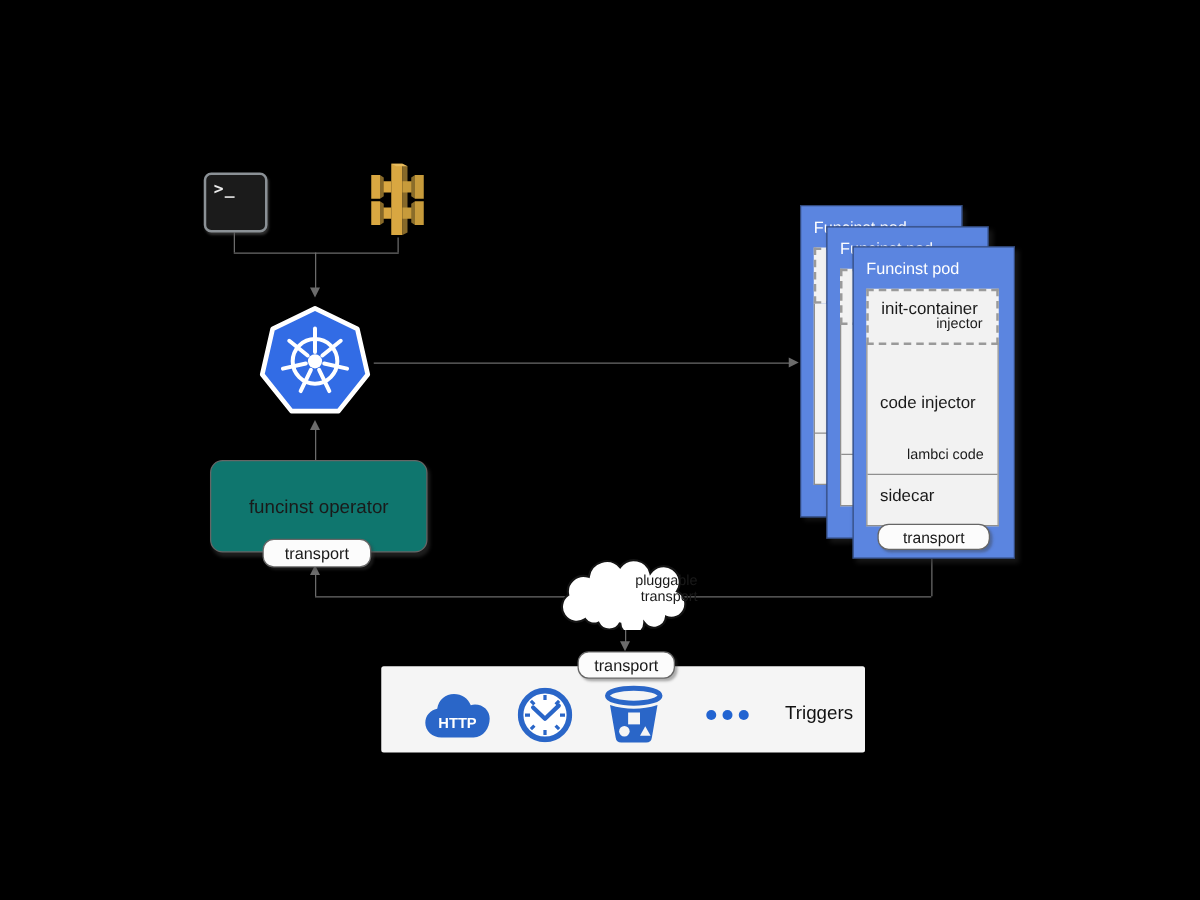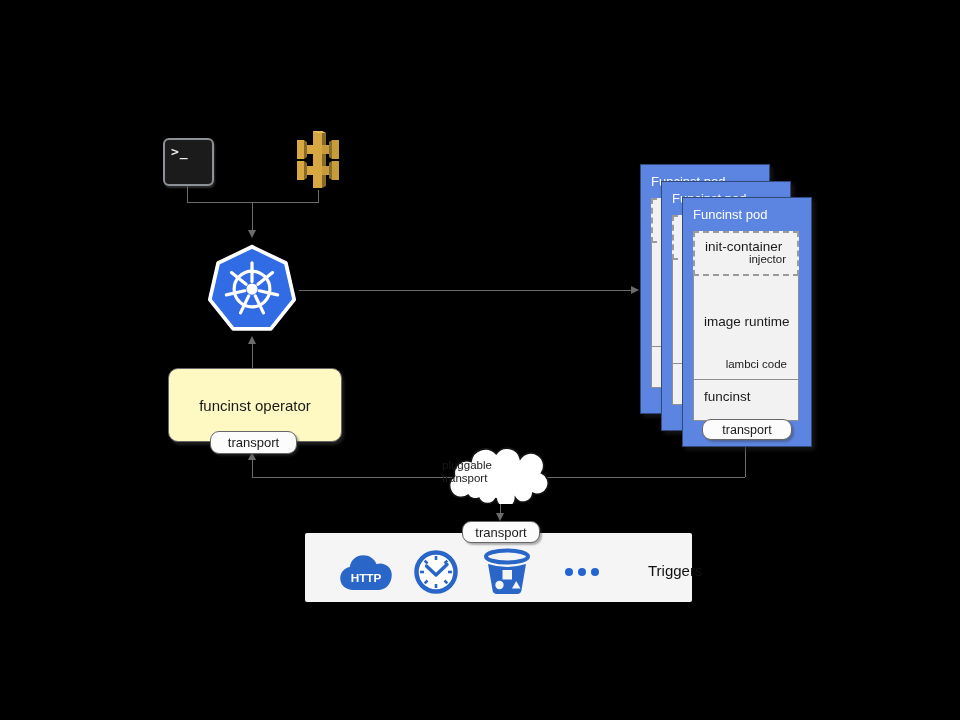--- a/index.html
+++ b/index.html
@@ -10,48 +10,48 @@
   
   .line{position:absolute;background:#6b6b6b;}
   .line.h{height:1px;}
   .line.v{width:1px;}
   .arr{position:absolute;width:0;height:0;}
   .arr.down{border-left:4px solid transparent;border-right:4px solid transparent;border-top:8px solid #6b6b6b;}
   .arr.up{border-left:4px solid transparent;border-right:4px solid transparent;border-bottom:8px solid #6b6b6b;}
   .arr.right{border-top:4px solid transparent;border-bottom:4px solid transparent;border-left:8px solid #6b6b6b;}
 
   
-  .operator{left:168px;top:368px;width:172px;height:72px;background:#fef9c3;border:1px solid #666;
+  .operator{left:168px;top:368px;width:172px;height:72px;background:#0f766e;border:1px solid #666;
             border-radius:10px;display:flex;align-items:center;justify-content:center;
             font-size:15px;box-shadow:2px 3px 3px rgba(60,60,60,.5);}
   .badge{background:#fcfcfc;border:1px solid #666;border-radius:9px;display:flex;align-items:center;
          justify-content:center;font-size:13px;box-shadow:2px 2px 2px rgba(60,60,60,.4);}
 
   
   .pod-card{position:absolute;width:130px;height:250px;background:#5b85e0;border:1px solid rgba(0,0,0,.45);
             box-sizing:border-box;box-shadow:3px 3px 4px rgba(40,40,40,.55);}
   .pod-title{position:absolute;left:10px;top:9px;color:#fff;font-size:13px;white-space:nowrap;}
   .pod-inner{position:absolute;left:10px;top:33px;width:106px;}
   .sec{box-sizing:border-box;background:#f2f2f2;position:relative;}
   .sec.init{height:45px;border:2px dashed #9a9a9a;}
   .sec.body{height:145px;border:1px solid #8f8f8f;border-top:none;}
   .sec-label{position:absolute;left:10px;font-size:13.5px;white-space:nowrap;}
   .sec-sub{position:absolute;right:11px;font-size:11.5px;white-space:nowrap;}
   .divider{position:absolute;left:0;right:0;top:103px;height:1px;background:#8f8f8f;}
   .pod-badge{position:absolute;left:19px;top:221px;width:88px;height:19px;font-size:12.5px;}
 
   
   .cloud-wrap{left:442px;top:446px;width:116px;height:58px;z-index:5;}
-  .cloud-text{position:absolute;left:0;top:13px;width:100%;text-align:left;font-size:11.5px;line-height:13px;}
+  .cloud-text{position:absolute;left:0;top:13px;width:100%;text-align:right;font-size:11.5px;line-height:13px;}
 
   
   .trigger-box{left:305px;top:533px;width:387px;height:69px;background:#f5f5f5;border-radius:2px;}
   .dots{position:absolute;left:565px;top:568px;width:34px;display:flex;justify-content:space-between;}
   .dots span{width:8px;height:8px;border-radius:50%;background:#2264d1;}
-  .triggers-label{left:628px;top:562px;font-size:15px;color:#111;margin-left:20px;}
+  .triggers-label{left:628px;top:562px;font-size:15px;color:#111;}
 
   
   .terminal{left:163px;top:138px;width:51px;height:48px;background:#1b1b1b;border:2px solid #8b9196;
             border-radius:6px;box-sizing:border-box;box-shadow:1px 2px 2px rgba(80,80,80,.6);}
   .terminal .prompt{position:absolute;left:6px;top:4px;color:#ededed;font-family:"DejaVu Sans Mono",monospace;
                     font-weight:bold;font-size:13px;letter-spacing:1px;}
 </style>
 </head>
 <body>
 
@@ -147,24 +147,24 @@
     </div>
   </div>
   <div class="pod-card" style="left:682px;top:197px;z-index:3;">
     <div class="pod-title">Funcinst pod</div>
     <div class="pod-inner">
       <div class="sec init">
         <span class="sec-label" style="top:6px;">init-container</span>
         <span class="sec-sub" style="bottom:9px;">injector</span>
       </div>
       <div class="sec body">
-        <span class="sec-label" style="top:38px;">image runtime</span>
+        <span class="sec-label" style="top:38px;">code injector</span>
         <span class="sec-sub" style="top:82px;">lambci code</span>
         <div class="divider"></div>
-        <span class="sec-label" style="top:113px;">funcinst</span>
+        <span class="sec-label" style="top:113px;">sidecar</span>
       </div>
     </div>
     <div class="badge pod-badge">
       <span>transport</span>
     </div>
   </div>
 
   <div class="abs cloud-wrap">
     <svg width="116" height="58" viewBox="0 0 120 60">
       <path d="M 27 51

